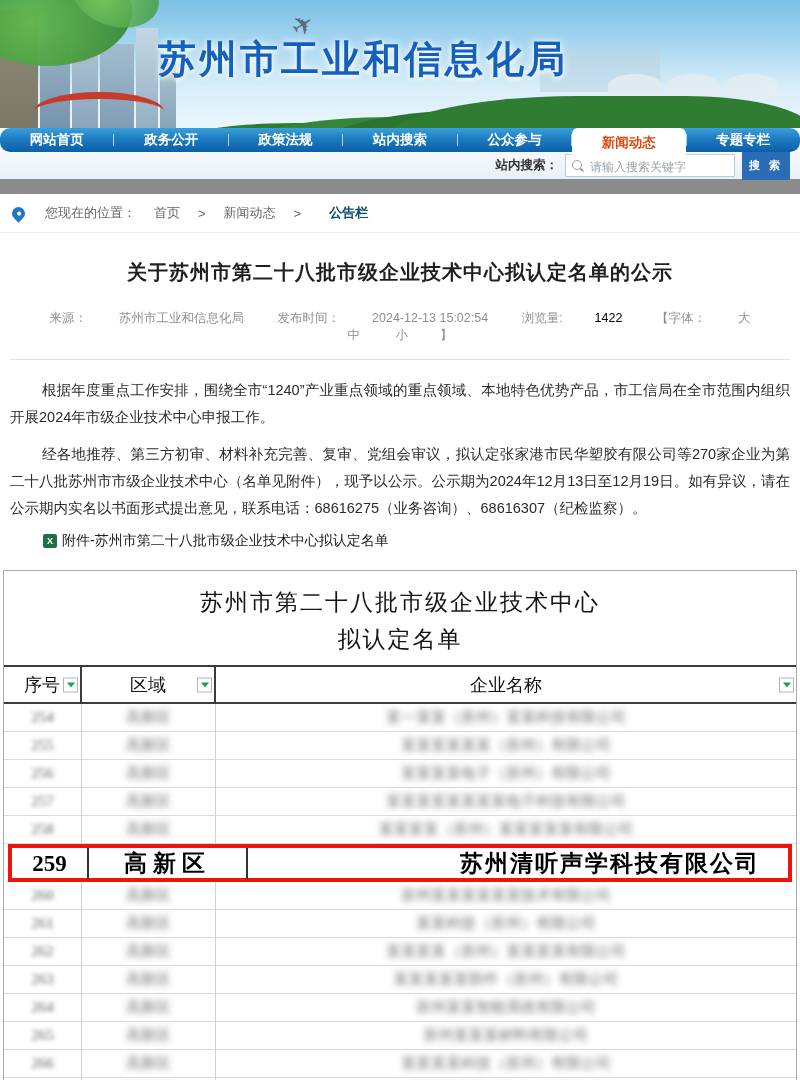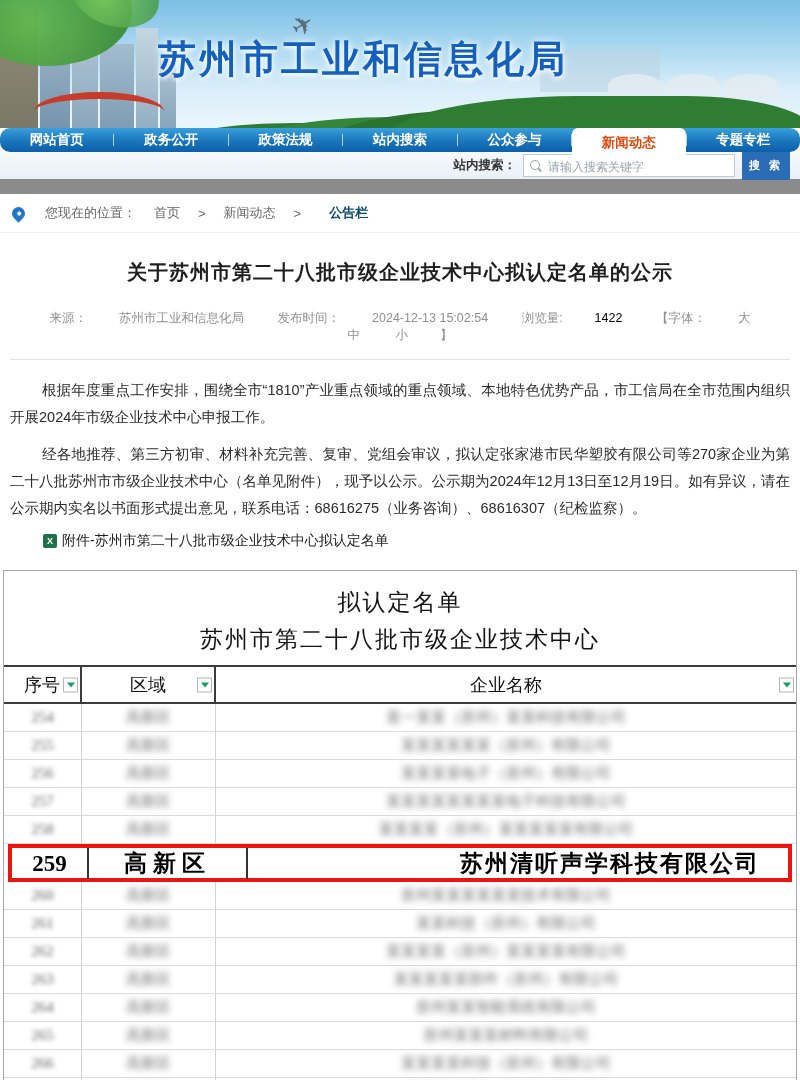--- a/index.html
+++ b/index.html
@@ -37,21 +37,21 @@
     display:flex;align-items:stretch;overflow:visible;z-index:5;border-radius:10px;}
   .nav-item{flex:1;display:flex;align-items:center;justify-content:center;color:#fff;font-size:13.5px;font-weight:bold;
     text-decoration:none;cursor:pointer;height:24px;}
   .nav-item.active{background:#fff;color:#e14a0e;border-radius:6px 6px 0 0;height:29px;}
   .nav-sep{width:1px;height:12px;margin-top:6px;background:rgba(255,255,255,.65);}
 
   
   .search-row{height:27px;background:linear-gradient(180deg,#f5f9fc,#e9f0f7);display:flex;align-items:center;
     justify-content:flex-end;gap:7px;padding-right:10px;}
   .search-label{font-size:12.5px;font-weight:bold;color:#333;}
-  .search-box{position:relative;width:168px;height:21px;background:#fff;border:1px solid #c2cad2;padding-left:42px;}
+  .search-box{position:relative;width:168px;height:21px;background:#fff;border:1px solid #c2cad2;}
   .search-box input{position:absolute;left:22px;top:0;width:140px;height:21px;border:none;outline:none;font-size:12px;color:#333;background:transparent;}
   .search-box input::placeholder{color:#9aa5ad;}
   .mag{position:absolute;left:6px;top:5px;width:8px;height:8px;border:1.5px solid #97a2aa;border-radius:50%;}
   .mag::after{content:"";position:absolute;left:7px;top:8px;width:4px;height:1.5px;background:#97a2aa;transform:rotate(45deg);}
   .search-btn{width:48px;height:28px;background:#2a6cb5;color:#fff;border:none;font-size:11px;font-weight:bold;
     letter-spacing:3px;cursor:pointer;}
 
   .gray-strip{height:15px;background:#8b8b8b;}
 
   
@@ -169,32 +169,32 @@
     <h2 class="article-title">关于苏州市第二十八批市级企业技术中心拟认定名单的公示</h2>
     <div class="meta">
       <span>来源：</span><span>苏州市工业和信息化局</span>
       <span class="gap">发布时间：</span><span>2024-12-13 15:02:54</span>
       <span class="gap">浏览量:</span><span class="views">1422</span>
       <span class="gap">【字体：</span><span class="font-size-opt">大</span>
       <span class="font-size-opt">中</span>
       <span class="font-size-opt">小</span><span>】</span>
     </div>
     <hr>
-    <p>根据年度重点工作安排，围绕全市“1810”产业重点领域的重点领域、本地特色优势产品，市工信局在全市范围内组织开展2024年市级企业技术中心申报工作。</p>
+    <p>根据年度重点工作安排，围绕全市“1240”产业重点领域的重点领域、本地特色优势产品，市工信局在全市范围内组织开展2024年市级企业技术中心申报工作。</p>
     <p>经各地推荐、第三方初审、材料补充完善、复审、党组会审议，拟认定张家港市民华塑胶有限公司等270家企业为第二十八批苏州市市级企业技术中心（名单见附件），现予以公示。公示期为2024年12月13日至12月19日。如有异议，请在公示期内实名以书面形式提出意见，联系电话：68616275（业务咨询）、68616307（纪检监察）。</p>
     <div class="attach">
       <span class="xls"></span>
       <a>附件-苏州市第二十八批市级企业技术中心拟认定名单</a>
     </div>
   </main>
 
   <section class="sheet">
     <div class="sheet-title">
+      <div>苏州市第二十八批市级企业技术中心</div>
       <div>拟认定名单</div>
-      <div>苏州市第二十八批市级企业技术中心</div>
     </div>
     <div class="srow sheet-header">
       <div class="cell">
         <span>序号</span>
         <span class="filter-btn">
             <i class="tri"></i>
           </span>
       </div>
       <div class="cell">
         <span>区域</span>

